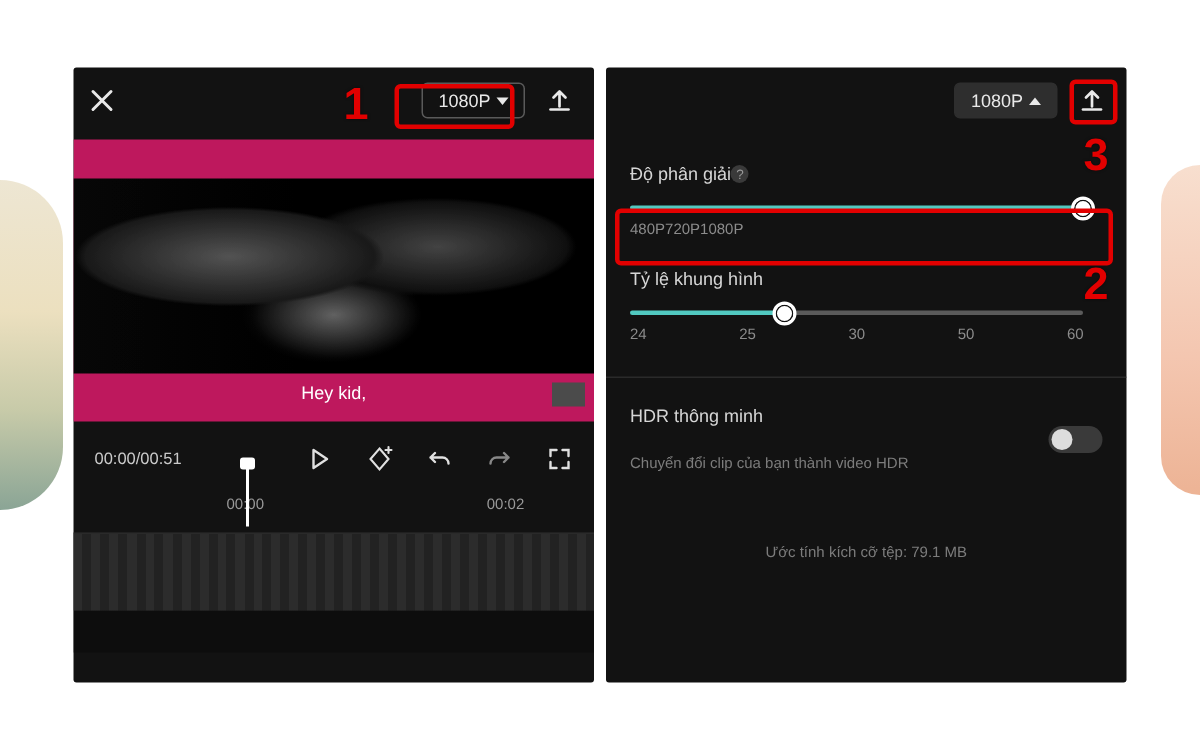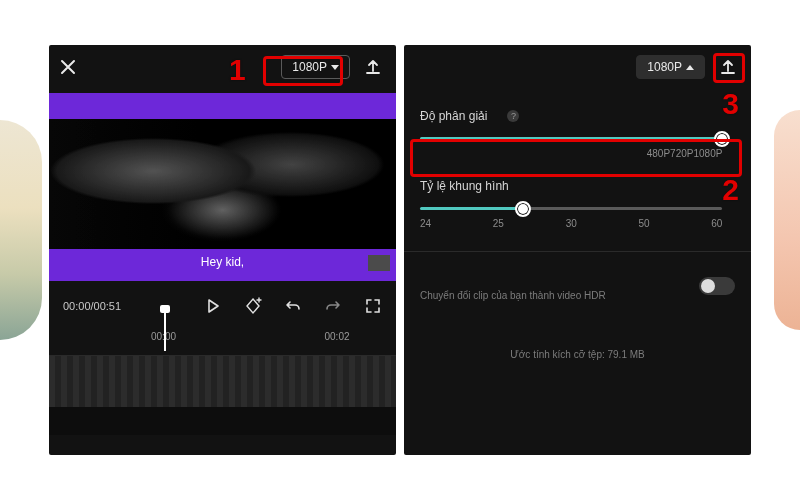--- a/index.html
+++ b/index.html
@@ -62,21 +62,21 @@
     background: transparent;
   }
   .res-btn.solid { background:#2e2e2e; border-color:#2e2e2e; }
   .caret-down { width:0;height:0;border-left:4px solid transparent;border-right:4px solid transparent;border-top:5px solid #e9e9e9; }
   .caret-up { width:0;height:0;border-left:4px solid transparent;border-right:4px solid transparent;border-bottom:5px solid #e9e9e9; }
   .upload-slot { width:26px; height:26px; display:flex;align-items:center;justify-content:center; }
 
   .preview-zone {
     position: relative;
     height: 188px;
-    background: #6d28d9;
+    background: #be185d;
     margin: 4px 0 0 0;
   }
   .preview-img {
     position:absolute; left:0; right:0; top:26px; height:130px;
     background:
       radial-gradient(ellipse at 30% 40%, #5a5a5a 0%, #2a2a2a 28%, transparent 30%),
       radial-gradient(ellipse at 70% 35%, #4d4d4d 0%, #222 25%, transparent 28%),
       radial-gradient(ellipse at 50% 70%, #666 0%, #1a1a1a 22%, transparent 25%),
       linear-gradient(90deg,#1b1b1b,#0d0d0d);
     filter: grayscale(100%) contrast(1.2);
@@ -112,39 +112,39 @@
     position:absolute; left:33%; top:-22px; bottom:0; width:2px; background:#fff;
   }
   .playhead::before {
     content:""; position:absolute; top:-4px; left:-4px;
     width:10px;height:8px;background:#fff;border-radius:2px;
   }
   .tl-below { height:28px; background:#0d0d0d; }
 
   
   .section { padding: 0 16px; }
-  .sec-title { font-size:12px; color:#d6d6d6; margin-top:20px; display:flex; align-items:center; gap:20px;}
+  .sec-title { font-size:12px; color:#d6d6d6; margin-top:20px; display:flex; align-items:center; gap:0;}
   .help-dot { width:12px;height:12px;border-radius:50%;background:#3a3a3a;color:#999;font-size:9px;display:inline-flex;align-items:center;justify-content:center;}
   .slider-wrap { position:relative; margin-top:14px; }
   .track-line {
     position:relative;
     height:3px; width:96%; margin:0 auto 0 0;
     background:linear-gradient(90deg,#51c9c0 0%, #51c9c0 100%);
     border-radius:3px;
   }
   .track-line.partial {
     background:linear-gradient(90deg,#51c9c0 0%,#51c9c0 34%,#5a5a5a 34%,#5a5a5a 100%);
   }
   .thumb {
     position:absolute; top:50%; transform:translate(-50%,-50%);
     width:16px;height:16px;border-radius:50%;
     background:#fff; border:2px solid #fff; box-shadow:0 0 0 1px #111 inset;
   }
   .slider-labels {
-    display:flex; justify-content:flex-end;
+    display:flex; justify-content:flex-start;
     font-size:10px; color:#8c8c8c; margin-top:8px;
     width:96%;
   }
   .slider-labels.five { justify-content:space-between;gap:48px; }
 
   .hdr-row { display:flex; align-items:center; padding:18px 16px 6px 16px; border-top:1px solid #2a2a2a; margin-top:22px;}
   .hdr-text { flex:1; }
   .hdr-title { font-size:12px; color:#d6d6d6; }
   .hdr-sub { font-size:10px; color:#7c7c7c; margin-top:20px; }
   .switch {
@@ -284,20 +284,21 @@
         <span>24</span>
         <span>25</span>
         <span>30</span>
         <span>50</span>
         <span>60</span>
       </div>
     </div>
 
     <div class="hdr-row">
       <div class="hdr-text">
+        <div class="hdr-title">HDR thông minh</div>
         <div class="hdr-sub">Chuyển đổi clip của bạn thành video HDR</div>
       </div>
       <div class="switch"></div>
     </div>
 
     <div class="footnote">Ước tính kích cỡ tệp: 79.1 MB</div>
 
     <div class="red-box" style="left:6px; top:94px; width:332px; height:38px;"></div>
     <div class="red-num" style="right:12px; top:128px;">2</div>
 

